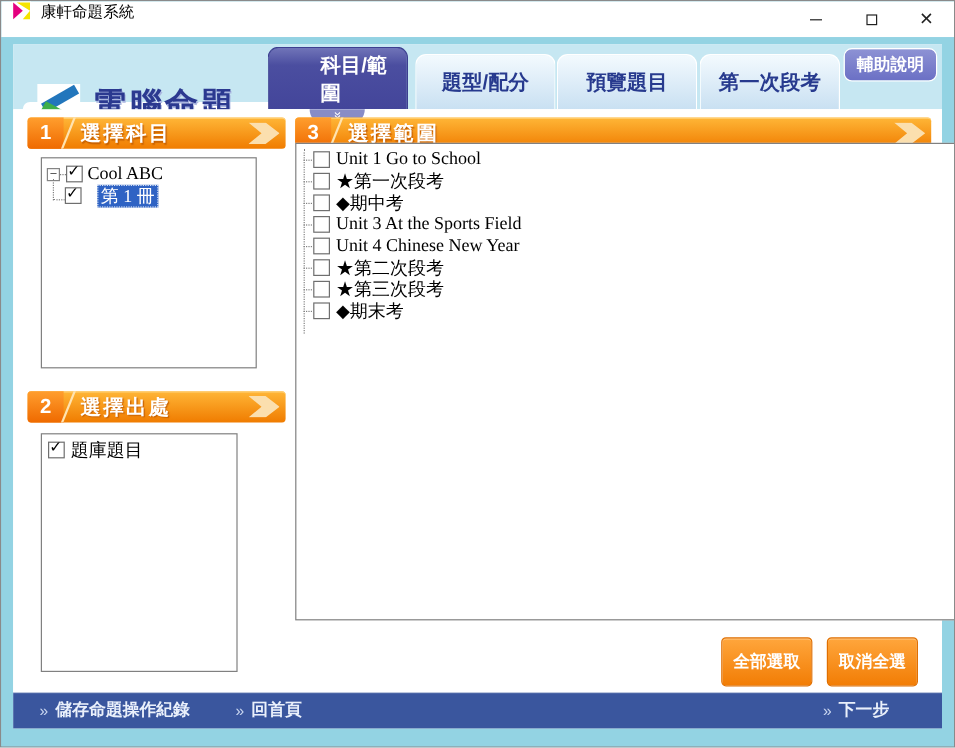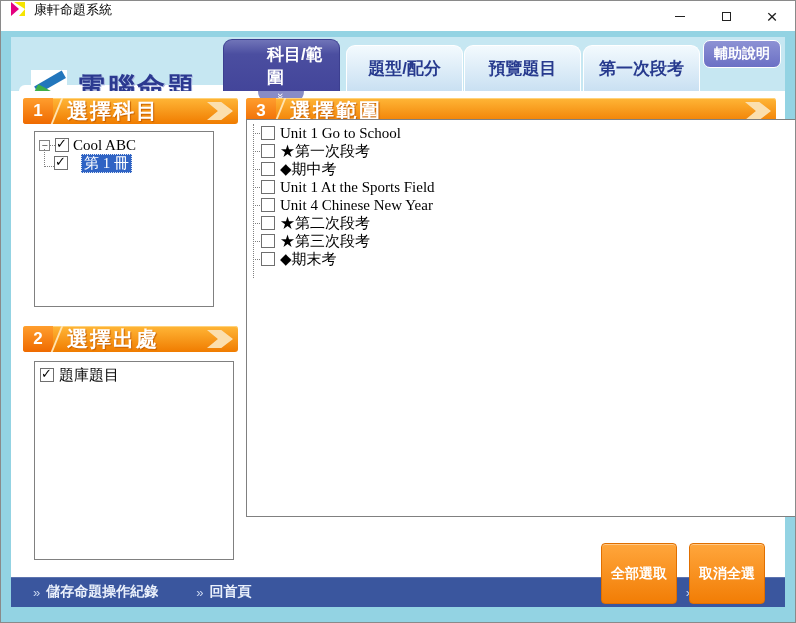--- a/index.html
+++ b/index.html
@@ -33,30 +33,30 @@
   .help-btn{position:absolute;right:4px;top:3px;width:76px;height:26px;background:linear-gradient(#8d92d4,#6B70C5);border:1px solid #fff;border-radius:7px;color:#fff;font-size:14px;font-weight:bold;display:flex;align-items:center;justify-content:center;cursor:pointer;}
 
   
   .main{flex:1;background:#fff;position:relative;}
   .tab-pointer{position:absolute;left:247px;top:0;width:46px;height:13px;background:#888CC6;border-radius:0 0 23px 23px;display:flex;align-items:flex-start;justify-content:center;}
   .tab-pointer span{display:inline-block;transform:rotate(90deg);color:#fff;font-size:11px;line-height:10px;}
 
   .banner{position:absolute;height:26px;border-radius:3px;background:linear-gradient(#FFB637,#F07C00);display:flex;align-items:center;box-shadow:inset 0 1px 0 #ffd27a;}
   .banner .num{width:30px;height:100%;background:linear-gradient(#ff9e2e,#ef6a00);border-radius:3px 0 0 3px;color:#fff;font-weight:bold;font-size:17px;display:flex;align-items:center;justify-content:center;flex:none;}
   .banner .slash{width:2px;height:26px;background:#ffe3b0;transform:skewX(-22deg);margin:0 9px 0 3px;flex:none;}
-  .banner .btitle{color:#fff;font-weight:bold;font-size:21px;letter-spacing:2px;text-shadow:1px 1px 1px #c65f00;white-space:nowrap;}
+  .banner .btitle{color:#fff;font-weight:bold;font-size:17px;letter-spacing:2px;text-shadow:1px 1px 1px #c65f00;white-space:nowrap;}
   .banner .chev{position:absolute;right:5px;top:4px;width:26px;height:18px;background:#FBDFAE;-webkit-clip-path:polygon(0 0,55% 0,100% 50%,55% 100%,0 100%,42% 50%);clip-path:polygon(0 0,55% 0,100% 50%,55% 100%,0 100%,42% 50%);}
 
   .banner-subject{left:12px;top:7px;width:215px;}
   .banner-source{left:12px;top:235px;width:215px;}
   .banner-range{left:235px;top:7px;width:530px;}
 
   .panel-box{position:absolute;background:#fff;border:1px solid #808080;box-sizing:border-box;}
   .box-subject{left:23px;top:40px;width:180px;height:176px;padding:4px 2px;}
-  .box-source{left:23px;top:270px;width:200px;height:199px;padding:4px 2px;}
+  .box-source{left:23px;top:270px;width:164px;height:199px;padding:4px 2px;}
   .box-range{left:235px;top:28px;width:626px;height:398px;padding:4px 6px;}
 
   .serif{font-family:"Liberation Serif","DejaVu Serif",serif;font-size:15px;color:#000;}
 
   .cb{width:12px;height:12px;border:1px solid #6f6f6f;background:#fff;position:relative;flex:none;box-sizing:content-box;}
   .cb.checked::after{content:"✓";position:absolute;left:0px;top:-3px;font-size:13px;font-weight:bold;color:#000;font-family:"DejaVu Sans",sans-serif;}
 
   .tree-row{display:flex;align-items:center;height:18px;}
   .expander{width:11px;height:11px;border:1px solid #848484;background:#fff;display:flex;align-items:center;justify-content:center;font-size:11px;line-height:9px;color:#000;flex:none;box-sizing:border-box;margin-left:2px;}
   .stub{width:5px;border-top:1px dotted #808080;flex:none;}
@@ -68,21 +68,21 @@
   .range-list{position:absolute;left:6px;top:4px;right:6px;}
   .range-list::before{content:"";position:absolute;left:0;top:0;height:154px;border-left:1px dotted #808080;}
   .range-row{display:flex;align-items:center;height:18px;position:relative;}
   .range-row .stub2{width:7px;border-top:1px dotted #808080;flex:none;}
   .range-row .cb{margin:0 0 0 1px;}
   .range-label{margin-left:5px;font-family:"Liberation Serif","DejaVu Serif",serif;font-size:15px;white-space:nowrap;}
 
   .source-row{display:flex;align-items:center;height:18px;margin-left:3px;}
   .source-row .cb{margin-right:5px;}
 
-  .orange-btn{position:absolute;top:452px;height:23px;background:linear-gradient(#ffa63c,#f27d05);border:1px solid #e06f00;border-radius:4px;color:#fff;font-weight:bold;font-size:14px;display:flex;align-items:center;justify-content:center;padding:18px 9px;cursor:pointer;box-shadow:inset 0 1px 0 #ffc988;white-space:nowrap;}
+  .orange-btn{position:absolute;top:440px;height:23px;background:linear-gradient(#ffa63c,#f27d05);border:1px solid #e06f00;border-radius:4px;color:#fff;font-weight:bold;font-size:14px;display:flex;align-items:center;justify-content:center;padding:8px 9px;cursor:pointer;box-shadow:inset 0 1px 0 #ffc988;white-space:nowrap;}
   .btn-select-all{left:590px;}
   .btn-deselect-all{left:678px;}
 
   
   .footer{flex:none;height:30px;background:#3A569E;display:flex;align-items:center;color:#eaf0fb;font-size:14px;font-weight:bold;box-shadow:inset 0 1px 0 rgba(255,255,255,.18);}
   .flink{display:flex;align-items:center;gap:6px;cursor:pointer;white-space:nowrap;}
   .flink .bullet{color:#c9d6f0;font-size:13px;font-weight:normal;}
   .flink-save{margin-left:22px;}
   .flink-home{margin-left:38px;}
   .flink-next{margin-left:auto;margin-right:44px;}
@@ -199,21 +199,21 @@
                 <span class="range-label">★第一次段考</span>
               </div>
               <div class="range-row">
                 <span class="stub2"></span>
                 <span class="cb"></span>
                 <span class="range-label">◆期中考</span>
               </div>
               <div class="range-row">
                 <span class="stub2"></span>
                 <span class="cb"></span>
-                <span class="range-label">Unit 1 At the Sports Field</span>
+                <span class="range-label">Unit 3 At the Sports Field</span>
               </div>
               <div class="range-row">
                 <span class="stub2"></span>
                 <span class="cb"></span>
                 <span class="range-label">Unit 4 Chinese New Year</span>
               </div>
               <div class="range-row">
                 <span class="stub2"></span>
                 <span class="cb"></span>
                 <span class="range-label">★第二次段考</span>

